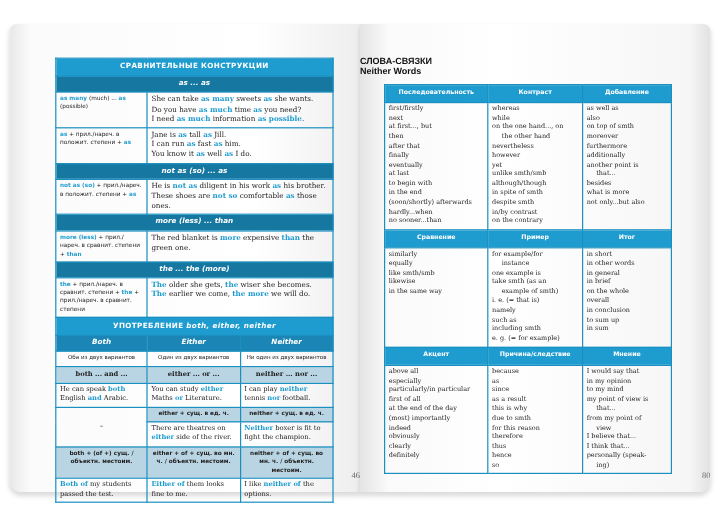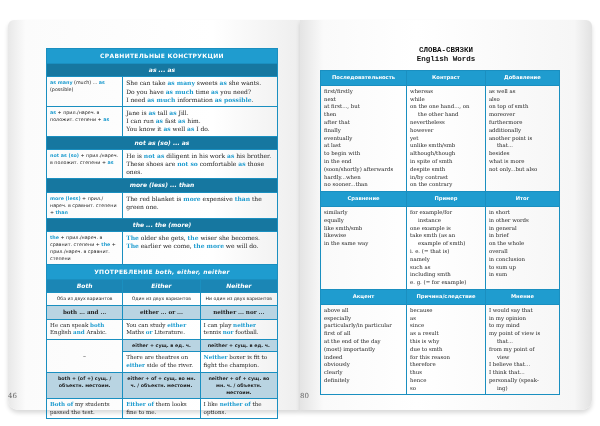--- a/index.html
+++ b/index.html
@@ -1,38 +1,38 @@
 <!DOCTYPE html>
 <html><head>
 <meta charset="utf-8">
 <style>
   html,body{margin:0;padding:0;}
   body{width:600px;height:426px;background:#ffffff;position:relative;overflow:hidden;font-family:"DejaVu Serif",serif;}
   .book{position:absolute;left:8px;top:10px;width:584px;height:400px;}
   .page{position:absolute;top:10px;background:#fafafa;}
   .page-left{left:0;width:292px;height:390px;background:linear-gradient(to right,#e8e8e8 0%,#fbfbfb 6%,#ffffff 70%,#eeeeee 100%);border-radius:6px 0 0 10px;box-shadow:0 3px 4px rgba(0,0,0,0.15);}
   .page-right{left:292px;width:292px;height:390px;background:linear-gradient(to right,#e4e4e4 0%,#fafafa 8%,#ffffff 40%,#f6f6f6 94%,#e2e2e2 100%);border-radius:0 6px 10px 0;box-shadow:0 3px 4px rgba(0,0,0,0.15);}
-  .page-num{position:absolute;bottom:10px;width:100%;text-align:left;font-size:7px;color:#666;}
+  .page-num{position:absolute;bottom:10px;width:100%;text-align:right;font-size:7px;color:#666;font-family:Liberation Serif, serif;}
 
   
   .ltable{position:absolute;left:38px;top:28px;width:232px;border-collapse:collapse;font-size:6px;line-height:8.2px;color:#222;table-layout:fixed;}
   .ltable td,.ltable th{border:1px solid #1a8fc0;padding:2px 3px;vertical-align:top;}
   .lt-title{background:#1f9ccf;color:#fff;font-family:"DejaVu Sans",sans-serif;font-weight:bold;font-size:6px;text-align:center;padding:3px 0 !important;letter-spacing:0.3px;}
   .lt-sub{background:#1677a0;color:#fff;font-family:"DejaVu Sans",sans-serif;font-style:italic;font-weight:bold;text-align:center;font-size:6px;padding:2px 0 !important;}
   .lt-col{background:#1b86b5;color:#fff;font-family:"DejaVu Sans",sans-serif;font-style:italic;font-weight:bold;text-align:center;font-size:6px;}
   .lt-desc{font-family:"DejaVu Sans",sans-serif;font-size:4.6px;text-align:center;color:#222;}
   .lt-pat{background:#b9d4e2;text-align:center;font-weight:bold;font-size:5.6px;}
   .rule{font-family:"DejaVu Sans",sans-serif;font-size:4.8px;line-height:7px;}
   .hl{color:#1f9ccf;font-weight:bold;}
   .ex{font-size:6px;}
   .c3{font-size:5.6px;line-height:7.8px;}
   .center{text-align:center;}
 
   
-  .rtitle{position:absolute;left:0;width:292px;top:26px;text-align:center;font-family:Liberation Mono, monospace;font-weight:bold;font-size:7.5px;line-height:9px;color:#111;}
+  .rtitle{position:absolute;left:0;width:292px;top:26px;text-align:left;font-family:Liberation Sans, sans-serif;font-weight:bold;font-size:7.5px;line-height:9px;color:#111;}
   .rtable{position:absolute;left:20px;top:50px;width:240px;border-collapse:collapse;table-layout:fixed;font-size:5.4px;line-height:7.8px;color:#222;}
   .rtable td,.rtable th{border:1px solid #1a8fc0;padding:2px 3px;vertical-align:top;}
   .rt-head{background:#1f9ccf;color:#fff;font-family:"DejaVu Sans",sans-serif;font-weight:bold;font-size:5.2px;text-align:center;padding:3px 0 !important;}
   .item{display:block;white-space:nowrap;}
   .item.cont{padding-left:8px;}
 </style>
 </head>
 <body>
 
 <div class="book">
@@ -139,21 +139,21 @@
             <td class="c3"><span>I like </span><span class="hl">neither of</span><span> the options.</span></td>
           </tr>
         </tbody>
     </table>
     <div class="page-num">46</div>
   </div>
 
   <div class="page page-right">
     <div class="rtitle">
       <div>СЛОВА-СВЯЗКИ</div>
-      <div>English Words</div>
+      <div>Neither Words</div>
     </div>
     <table class="rtable">
       <colgroup>
           <col style="width:36%">
           <col style="width:33%">
           <col style="width:31%">
         </colgroup>
       <tbody id="rtbody">
           <tr>
             <th class="rt-head">Последовательность</th>

